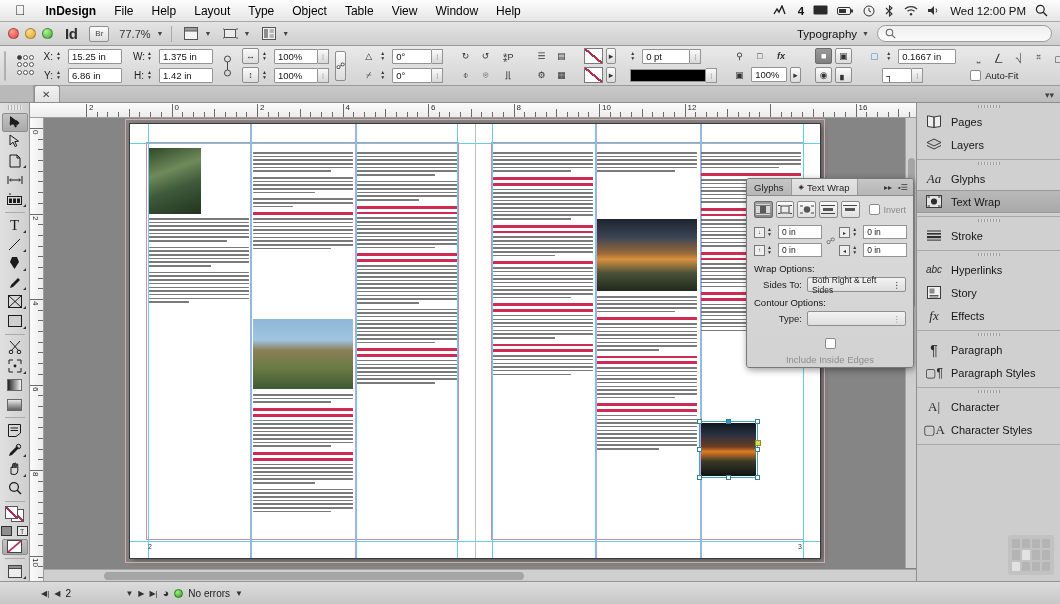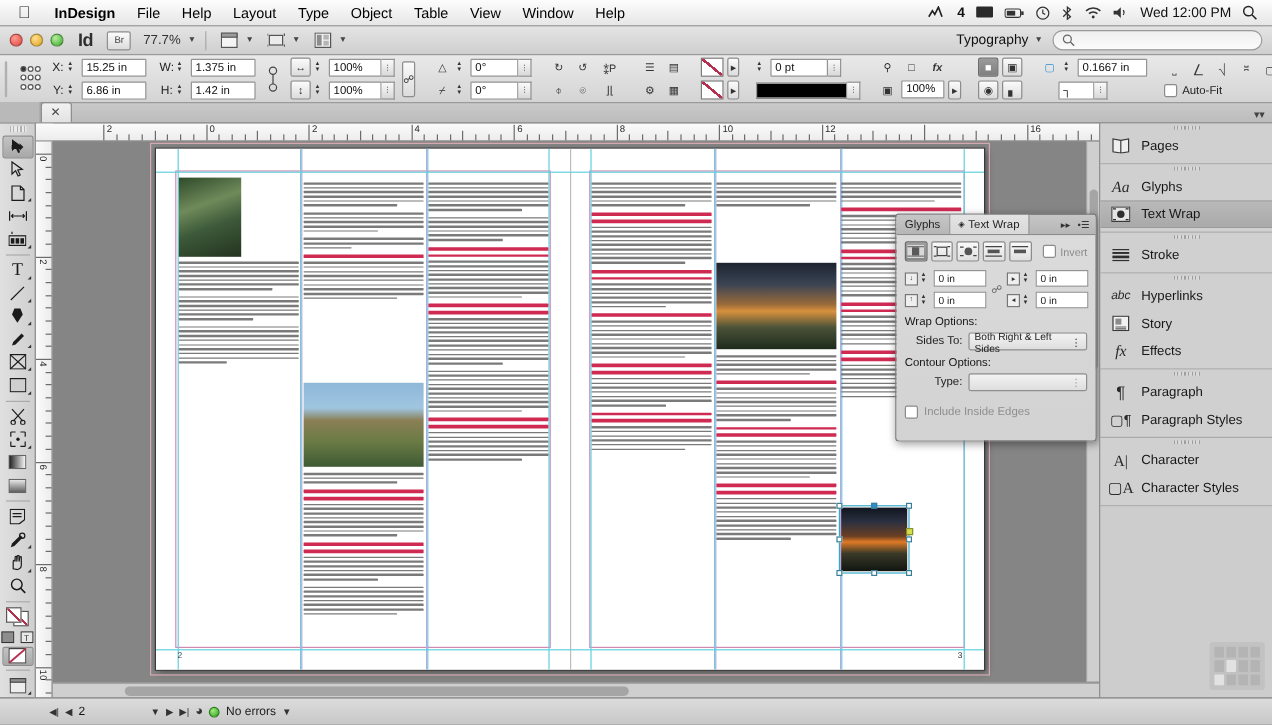--- a/index.html
+++ b/index.html
@@ -241,21 +241,21 @@
     padding:0 3px;display:flex;align-items:center;}
   .chain{width:12px;height:26px;display:flex;align-items:center;justify-content:center;
     font-size:9px;color:#666;}
   .tw-lbl{font-size:9.5px;color:#151515;margin:3px 0 3px;}
   .tw-row{display:flex;align-items:center;gap:5px;margin-bottom:5px;}
   .tw-row .cap{width:48px;text-align:right;font-size:9.5px;}
   .selbox{flex:1;height:15px;border:1px solid #8f8f8f;border-radius:2px;
     background:linear-gradient(#f3f3f3,#dedede);display:flex;align-items:center;
     justify-content:space-between;padding:0 4px;font-size:8.5px;color:#222;}
   .selbox.dim{color:#9a9a9a;}
-  .tw-foot{display:flex;align-items:center;gap:5px;margin-top:12px;color:#8e8e8e;}
+  .tw-foot{display:flex;align-items:center;gap:5px;margin-top:12px;color:#8e8e8e;flex-direction:column;}
 
   
   .dock{
     position:absolute;right:0;top:103px;width:144px;height:478px;
     background:linear-gradient(#d4d4d4,#c9c9c9);border-left:1px solid #8f8f8f;
     display:flex;flex-direction:column;
   }
   .dgroup{border-bottom:1px solid #a9a9a9;padding-bottom:3px;background:#d0d0d0;}
   .dgrip{height:7px;display:flex;align-items:center;justify-content:center;}
   .dgrip i{width:22px;height:3px;
@@ -1511,20 +1511,29 @@
           <i></i>
         </div>
       <div class="ditem">
         <span class="dicon">
           <svg width="16" height="13" viewBox="0 0 16 13">
               <path d="M8 2 L1.5 0.8 L1.5 11.5 L8 12.5 Z M8 2 L14.5 0.8 L14.5 11.5 L8 12.5 Z" fill="#efefef" stroke="#3a3a3a"></path>
             </svg>
         </span>
         <span>Pages</span>
       </div>
+      <div class="ditem">
+        <span class="dicon">
+          <svg width="16" height="13" viewBox="0 0 16 13">
+              <path d="M8 1 L15 4.5 L8 8 L1 4.5 Z" fill="#c9c9c9" stroke="#3a3a3a"></path>
+              <path d="M1 7.5 L8 11 L15 7.5" fill="none" stroke="#3a3a3a"></path>
+            </svg>
+        </span>
+        <span>Layers</span>
+      </div>
     </div>
 
     <div class="dgroup">
       <div class="dgrip">
           <i></i>
         </div>
       <div class="ditem">
         <span class="dicon" style="font-family:'Liberation Serif',serif;font-style:italic;font-size:13px;">Aa</span>
         <span>Glyphs</span>
       </div>

